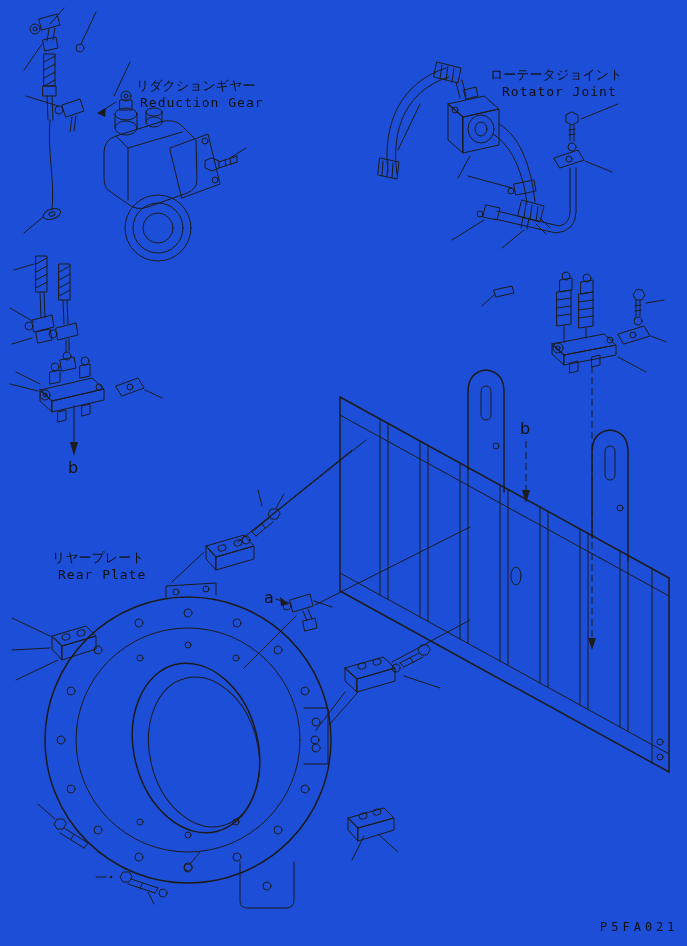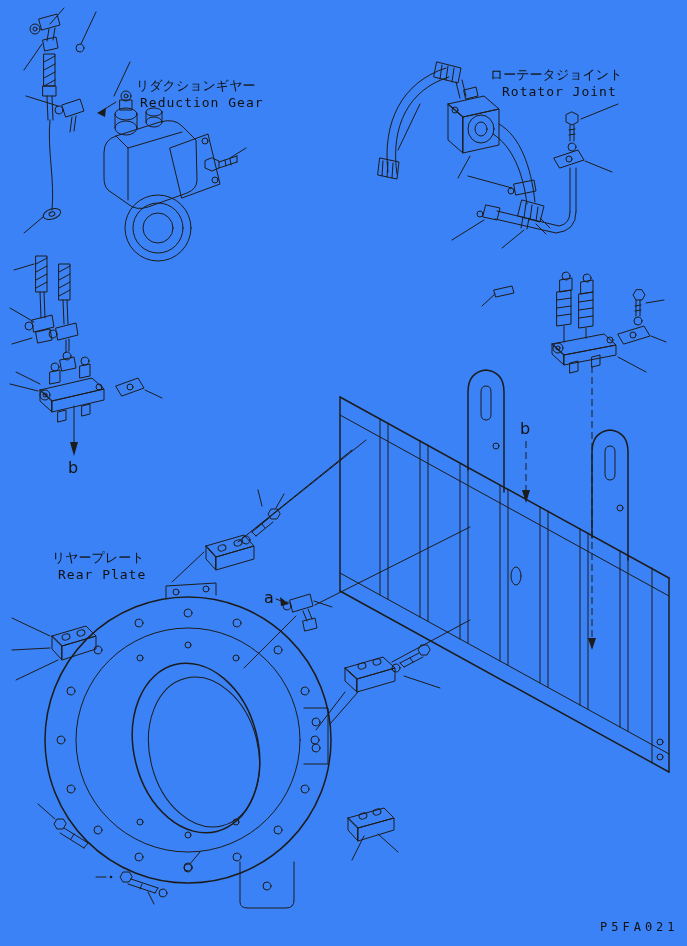--- a/index.html
+++ b/index.html
@@ -1,16 +1,16 @@
 <!DOCTYPE html>
 <html><head>
 <meta charset="utf-8">
 <style>
   html,body{margin:0;padding:0;background:#ffffff;}
-  .sheet{position:relative;width:687px;height:946px;background:#3b82f6;overflow:hidden;}
+  .sheet{position:relative;width:687px;height:946px;background:#1d4ed8;overflow:hidden;}
   svg{display:block;}
   .ln{fill:none;stroke:#1c1c1c;stroke-width:1;stroke-linecap:round;stroke-linejoin:round;}
   .ln2{fill:none;stroke:#1c1c1c;stroke-width:1.5;stroke-linecap:round;stroke-linejoin:round;}
   .fl{fill:#1c1c1c;stroke:none;}
   .dsh{fill:none;stroke:#1c1c1c;stroke-width:1;stroke-dasharray:7 4;}
   .txt{fill:#111;font-family:"DejaVu Sans",sans-serif;font-size:13px;}
   .txtm{fill:#111;font-family:"DejaVu Sans Mono",monospace;font-size:13px;letter-spacing:1px;}
   .mark{fill:#111;font-family:"DejaVu Sans",sans-serif;font-size:16px;}
   .code{fill:#111;font-family:"DejaVu Sans Mono",monospace;font-size:12px;letter-spacing:4px;}
 </style>

